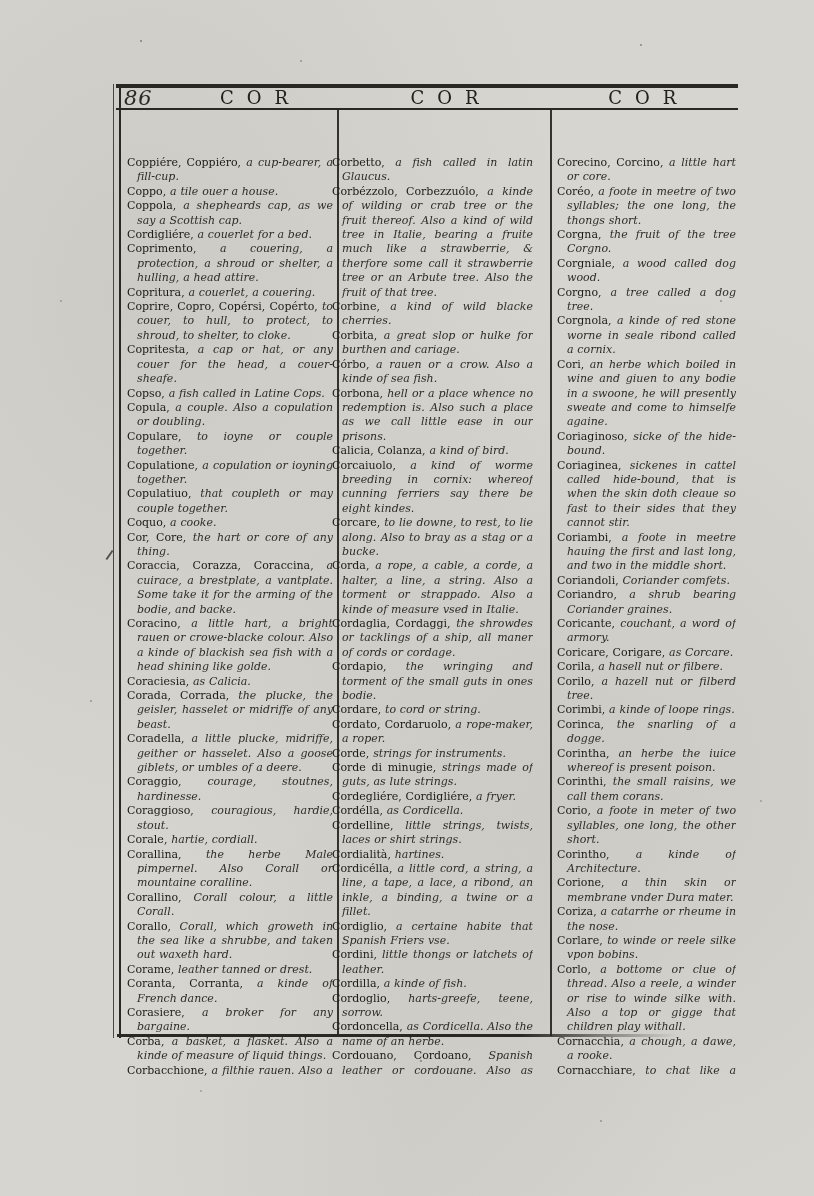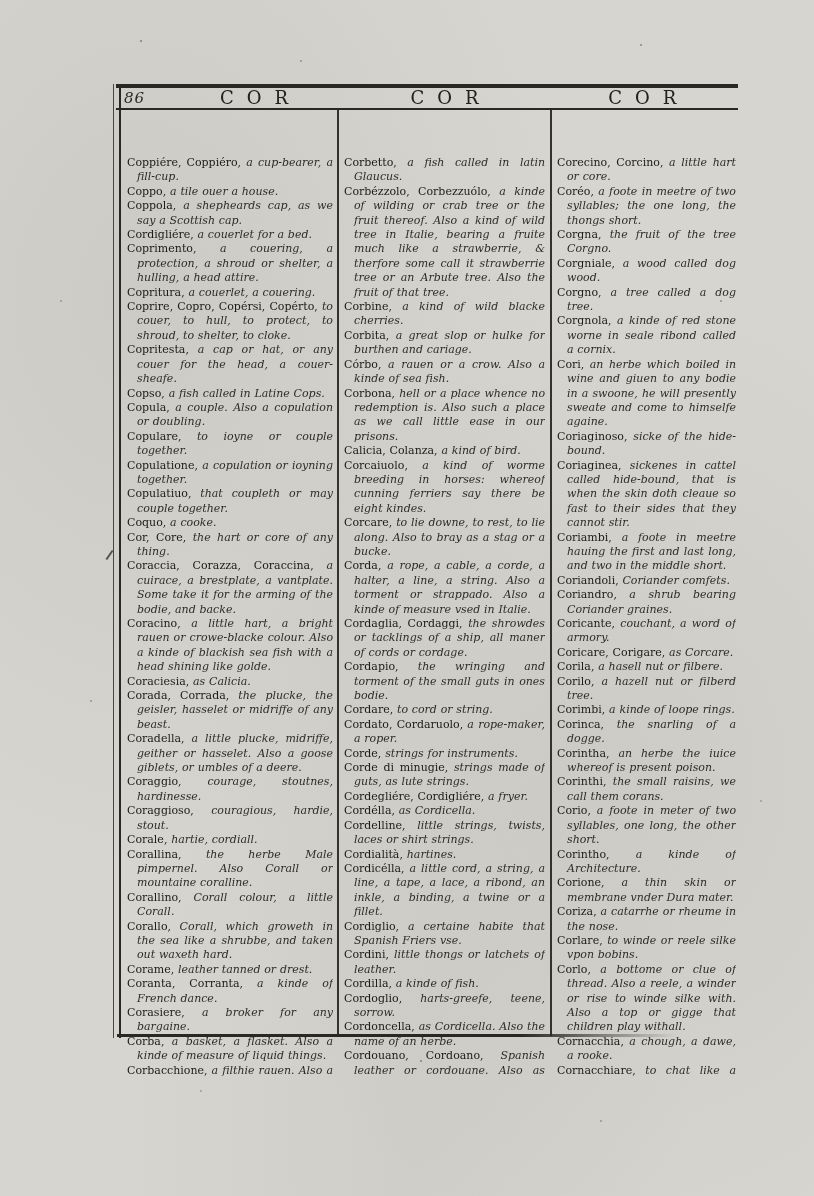--- a/index.html
+++ b/index.html
@@ -23,34 +23,34 @@
   .rule-col-b{left:550px;top:110px;width:2px;height:926px;background:#34322b;}
   .rule-bottom{
     left:117px;top:1034px;width:560px;height:3px;
     background:linear-gradient(to right,#2a2823 0%,#2a2823 72%,rgba(42,40,35,0) 100%);
   }
   
   .header{
     position:absolute;left:122px;top:87px;width:612px;height:21px;
     display:flex;align-items:center;
   }
-  .pagenum{width:46px;font-size:15px;font-style:italic;letter-spacing:1px;padding-left:2px;}
+  .pagenum{width:46px;font-size:21px;font-style:italic;letter-spacing:1px;padding-left:2px;}
   .rtitle{font-weight:normal;font-size:18px;letter-spacing:0.72em;text-align:center;text-indent:0.72em;color:#232219;}
   .rt1{width:169px;}
   .rt2{width:213px;}
   .rt3{width:184px;}
   
   .col{
     position:absolute;top:112px;height:922px;overflow:hidden;
     font-size:11px;line-height:14.4px;text-align:justify;
     word-spacing:0.3px;
     margin-top:44px;
   }
   .col1{left:127px;width:206px;}
-  .col2{left:344px;width:201px;}
+  .col2{left:332px;width:201px;}
   .col3{left:557px;width:179px;}
   .entry{text-indent:-10px;padding-left:10px;}
   .hw{font-style:normal;color:#1c1b15;}
   .def{font-style:italic;color:#2e2c25;}
   
   .margin-mark{
     position:absolute;left:104px;top:554px;width:11px;height:2px;
     background:#56524a;transform:rotate(-55deg);
   }
   .speck{
@@ -117,21 +117,21 @@
       <div class="entry"><span class="hw">Corbacchione,</span><span class="def"> a filthie rauen. Also a filthie fellow, a gull or a ninnie.</span></div>
     </div>
   <div class="col col2">
       <div class="entry"><span class="hw">Corbetto,</span><span class="def"> a fish called in latin Glaucus.</span></div>
       <div class="entry"><span class="hw">Corbézzolo, Corbezzuólo,</span><span class="def"> a kinde of wilding or crab tree or the fruit thereof. Also a kind of wild tree in Italie, bearing a fruite much like a strawberrie, &amp; therfore some call it strawberrie tree or an Arbute tree. Also the fruit of that tree.</span></div>
       <div class="entry"><span class="hw">Corbine,</span><span class="def"> a kind of wild blacke cherries.</span></div>
       <div class="entry"><span class="hw">Corbita,</span><span class="def"> a great slop or hulke for burthen and cariage.</span></div>
       <div class="entry"><span class="hw">Córbo,</span><span class="def"> a rauen or a crow. Also a kinde of sea fish.</span></div>
       <div class="entry"><span class="hw">Corbona,</span><span class="def"> hell or a place whence no redemption is. Also such a place as we call little ease in our prisons.</span></div>
       <div class="entry"><span class="hw">Calicia, Colanza,</span><span class="def"> a kind of bird.</span></div>
-      <div class="entry"><span class="hw">Corcaiuolo,</span><span class="def"> a kind of worme breeding in horses: whereof cunning ferriers say there be eight kindes.</span></div>
+      <div class="entry"><span class="hw">Corcaiuolo,</span><span class="def"> a kind of worme breeding in cornix: whereof cunning ferriers say there be eight kindes.</span></div>
       <div class="entry"><span class="hw">Corcare,</span><span class="def"> to lie downe, to rest, to lie along. Also to bray as a stag or a bucke.</span></div>
       <div class="entry"><span class="hw">Corda,</span><span class="def"> a rope, a cable, a corde, a halter, a line, a string. Also a torment or strappado. Also a kinde of measure vsed in Italie.</span></div>
       <div class="entry"><span class="hw">Cordaglia, Cordaggi,</span><span class="def"> the shrowdes or tacklings of a ship, all maner of cords or cordage.</span></div>
       <div class="entry"><span class="hw">Cordapio,</span><span class="def"> the wringing and torment of the small guts in ones bodie.</span></div>
       <div class="entry"><span class="hw">Cordare,</span><span class="def"> to cord or string.</span></div>
       <div class="entry"><span class="hw">Cordato, Cordaruolo,</span><span class="def"> a rope-maker, a roper.</span></div>
       <div class="entry"><span class="hw">Corde,</span><span class="def"> strings for instruments.</span></div>
       <div class="entry"><span class="hw">Corde di minugie,</span><span class="def"> strings made of guts, as lute strings.</span></div>
       <div class="entry"><span class="hw">Cordegliére, Cordigliére,</span><span class="def"> a fryer.</span></div>
       <div class="entry"><span class="hw">Cordélla,</span><span class="def"> as Cordicella.</span></div>

